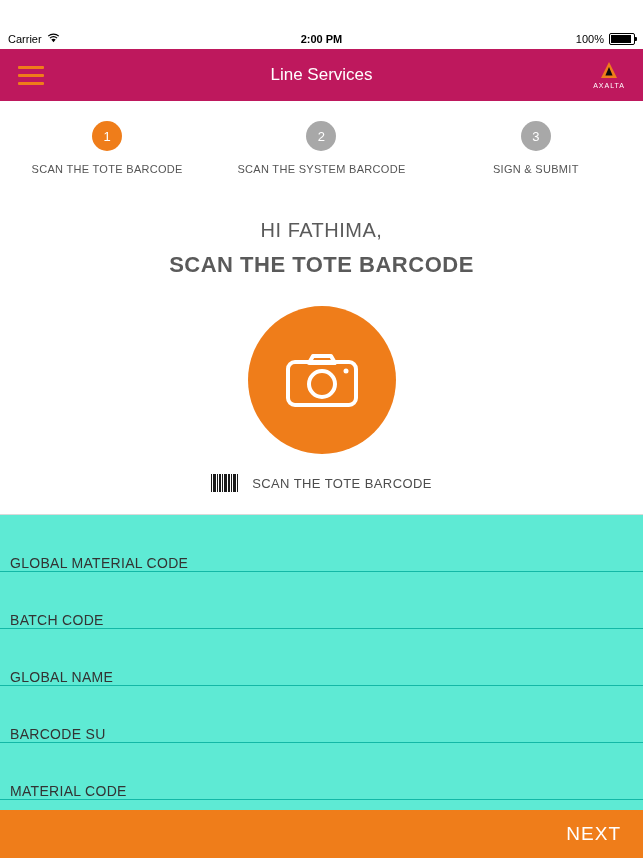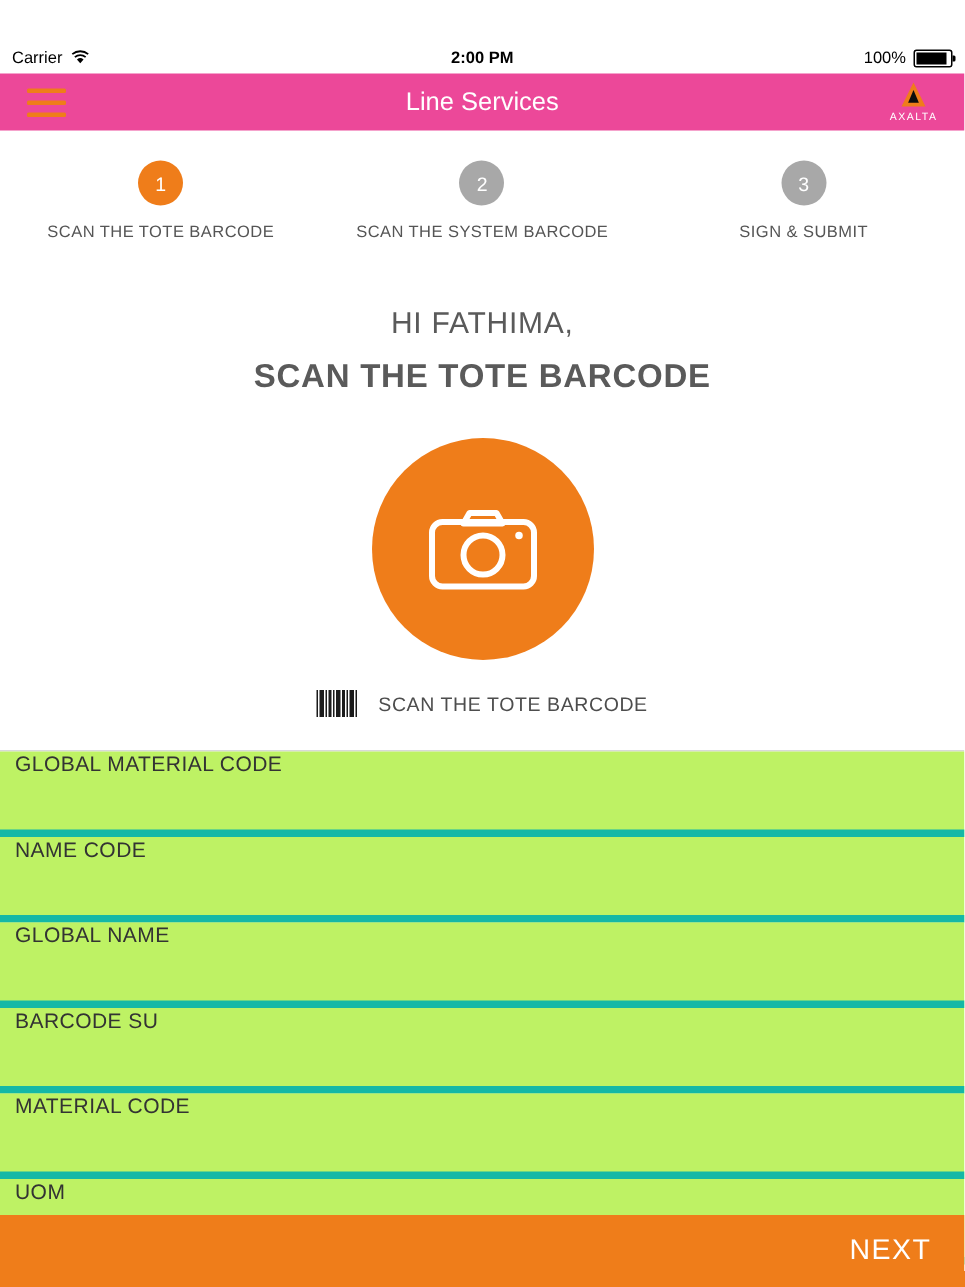--- a/index.html
+++ b/index.html
@@ -60,22 +60,22 @@
   }
   .battery .fill {
     position: absolute;
     left: 1px; top: 1px; bottom: 1px;
     width: 20px;
     background: #000;
   }
 
   
   .nav-bar {
-    height: 38px;
-    background: #ec4899;
+    height: 52px;
+    background: #be185d;
     display: flex;
     align-items: center;
     justify-content: space-between;
     padding: 0 18px;
     box-sizing: border-box;
     position: relative;
   }
   .hamburger {
     width: 26px;
     display: flex;
@@ -208,26 +208,26 @@
     letter-spacing: 0.4px;
   }
 
   
   .field-list {
     margin-top: 22px;
     border-top: 1px solid #d9d9d9;
   }
   .field-row {
     height: 57px;
-    border-bottom: 5px solid #14b8a6;
-    display: flex;
-    align-items: flex-start;
+    border-bottom: 1px solid #14b8a6;
+    display: flex;
+    align-items: flex-end;
     padding-left: 10px;
     box-sizing: border-box;
-    background: #bef264;
+    background: #5eead4;
   }
   .field-label {
     font-size: 14px;
     color: #333333;
     letter-spacing: 0.3px;
   }
 
   
   .footer {
     position: absolute;
@@ -331,21 +331,21 @@
       <i class="thin"></i>
   </span>
   <span class="barcode-hint-label">SCAN THE TOTE BARCODE</span>
 </div>
 
 <div class="field-list">
   <div class="field-row">
     <span class="field-label">GLOBAL MATERIAL CODE</span>
   </div>
   <div class="field-row">
-    <span class="field-label">NAME CODE</span>
+    <span class="field-label">BATCH CODE</span>
   </div>
   <div class="field-row">
     <span class="field-label">GLOBAL NAME</span>
   </div>
   <div class="field-row">
     <span class="field-label">BARCODE SU</span>
   </div>
   <div class="field-row">
     <span class="field-label">MATERIAL CODE</span>
   </div>

